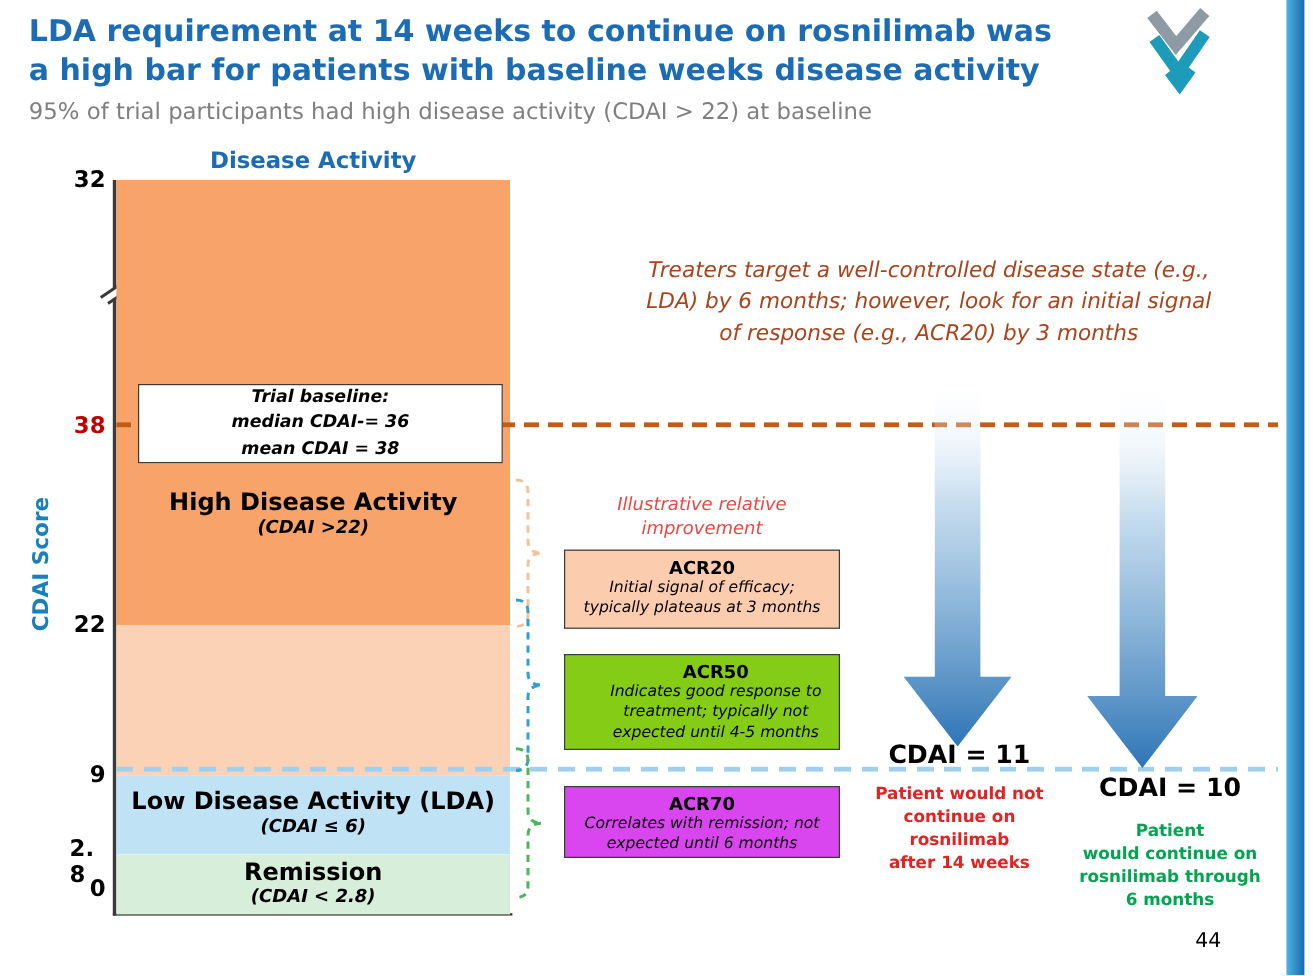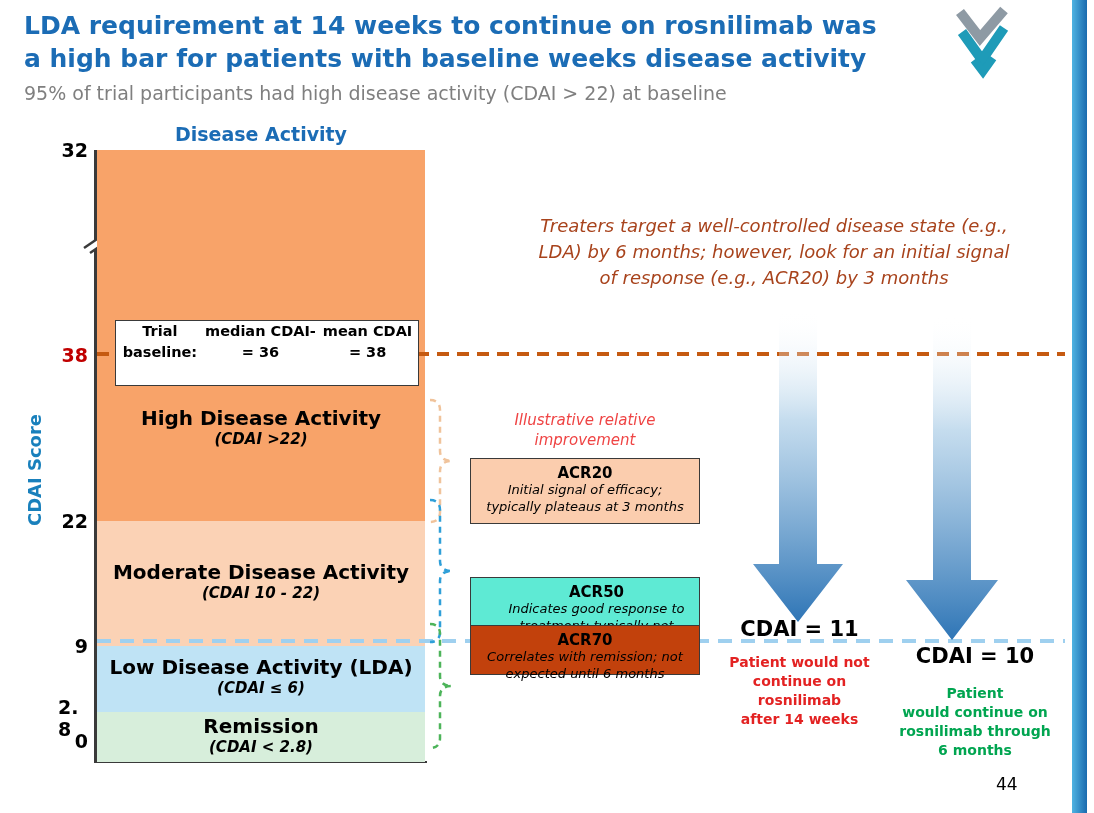--- a/index.html
+++ b/index.html
@@ -46,35 +46,35 @@
   .lbl-lda { top:655px; }
   .lbl-remission { top:714px; }
 
   .dash-line { z-index:4; }
   .dash-baseline { left:97px; top:352px; width:968px; height:3.5px;
     background:repeating-linear-gradient(90deg,#C55A11 0 12px,transparent 12px 20px); }
   .dash-lda { left:97px; top:639px; width:968px; height:4px;
     background:repeating-linear-gradient(90deg,#9FD0EF 0 14px,transparent 14px 23px); }
 
   .baseline-box { left:115px; top:320px; width:302px; height:64px; background:#fff;
-    border:1.5px solid #3A3A3A; z-index:6; display:flex; flex-direction:row;
+    border:1.5px solid #3A3A3A; z-index:6; display:flex; flex-direction:column;
     justify-content:center; text-align:center; font-size:14.5px; font-weight:bold;
-    line-height:1.45; }
+    font-style:italic; line-height:1.45; }
 
   .treaters-note { left:482px; top:213px; width:584px; text-align:center;
     font-size:18px; font-style:italic; color:#A8431C; line-height:1.45; white-space:pre-line; }
 
   .illustrative { left:480px; top:410px; width:210px; text-align:center;
     font-size:15px; font-style:italic; color:#ef4444; line-height:1.35; white-space:pre-line; }
 
   .acr-box { left:470px; width:230px; border:1.5px solid #3A3A3A; text-align:center;
     padding-top:5px; box-sizing:border-box; z-index:6; }
   .acr20 { top:458px; height:66px; background:#FBCDAE; }
-  .acr50 { top:577px; height:80px; background:#5eead4;padding-left:23px; }
-  .acr70 { top:625px; height:50px; background:#c2410c; }
+  .acr50 { top:545px; height:80px; background:#84cc16;padding-left:23px; }
+  .acr70 { top:655px; height:60px; background:#d946ef; }
   .acr-title { font-size:15px; font-weight:bold; }
   .acr-text { font-size:13px; font-style:italic; line-height:1.3; white-space:pre-line; }
 
   .braces { left:424px; top:394px; z-index:5; }
   .arrow { z-index:5; }
   .arrow-1 { left:753px; top:310px; }
   .arrow-2 { left:906px; top:316px; }
 
   .cdai-val { font-size:21px; font-weight:bold; color:#000; text-align:center; z-index:6; }
   .cdai-11 { left:722px; top:617px; width:155px; }
@@ -130,24 +130,20 @@
   <div class="abs band band-moderate"></div>
   <div class="abs band band-lda"></div>
   <div class="abs band band-remission"></div>
 
   <div class="abs dash-line dash-baseline"></div>
   <div class="abs dash-line dash-lda"></div>
 
   <div class="abs band-label lbl-high">
     <div class="band-name">High Disease Activity</div>
     <div class="band-range">(CDAI &gt;22)</div>
-  </div>
-  <div class="abs band-label lbl-moderate">
-    <div class="band-name">Moderate Disease Activity</div>
-    <div class="band-range">(CDAI 10 - 22)</div>
   </div>
   <div class="abs band-label lbl-lda">
     <div class="band-name">Low Disease Activity (LDA)</div>
     <div class="band-range">(CDAI ≤ 6)</div>
   </div>
   <div class="abs band-label lbl-remission">
     <div class="band-name">Remission</div>
     <div class="band-range">(CDAI &lt; 2.8)</div>
   </div>
 

